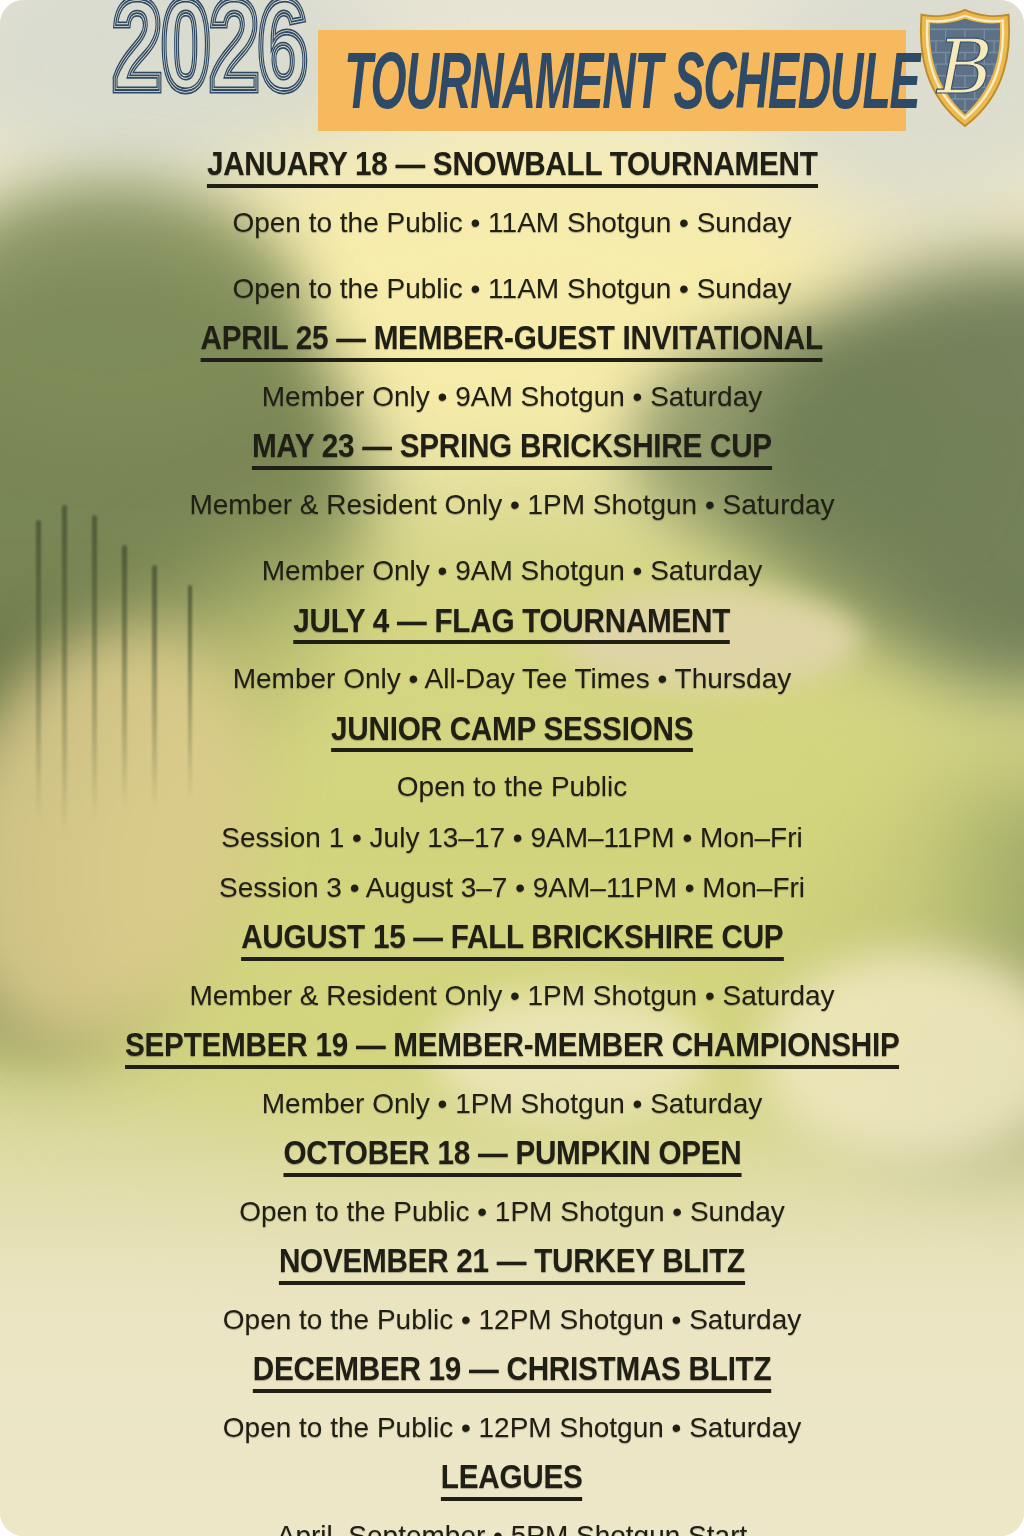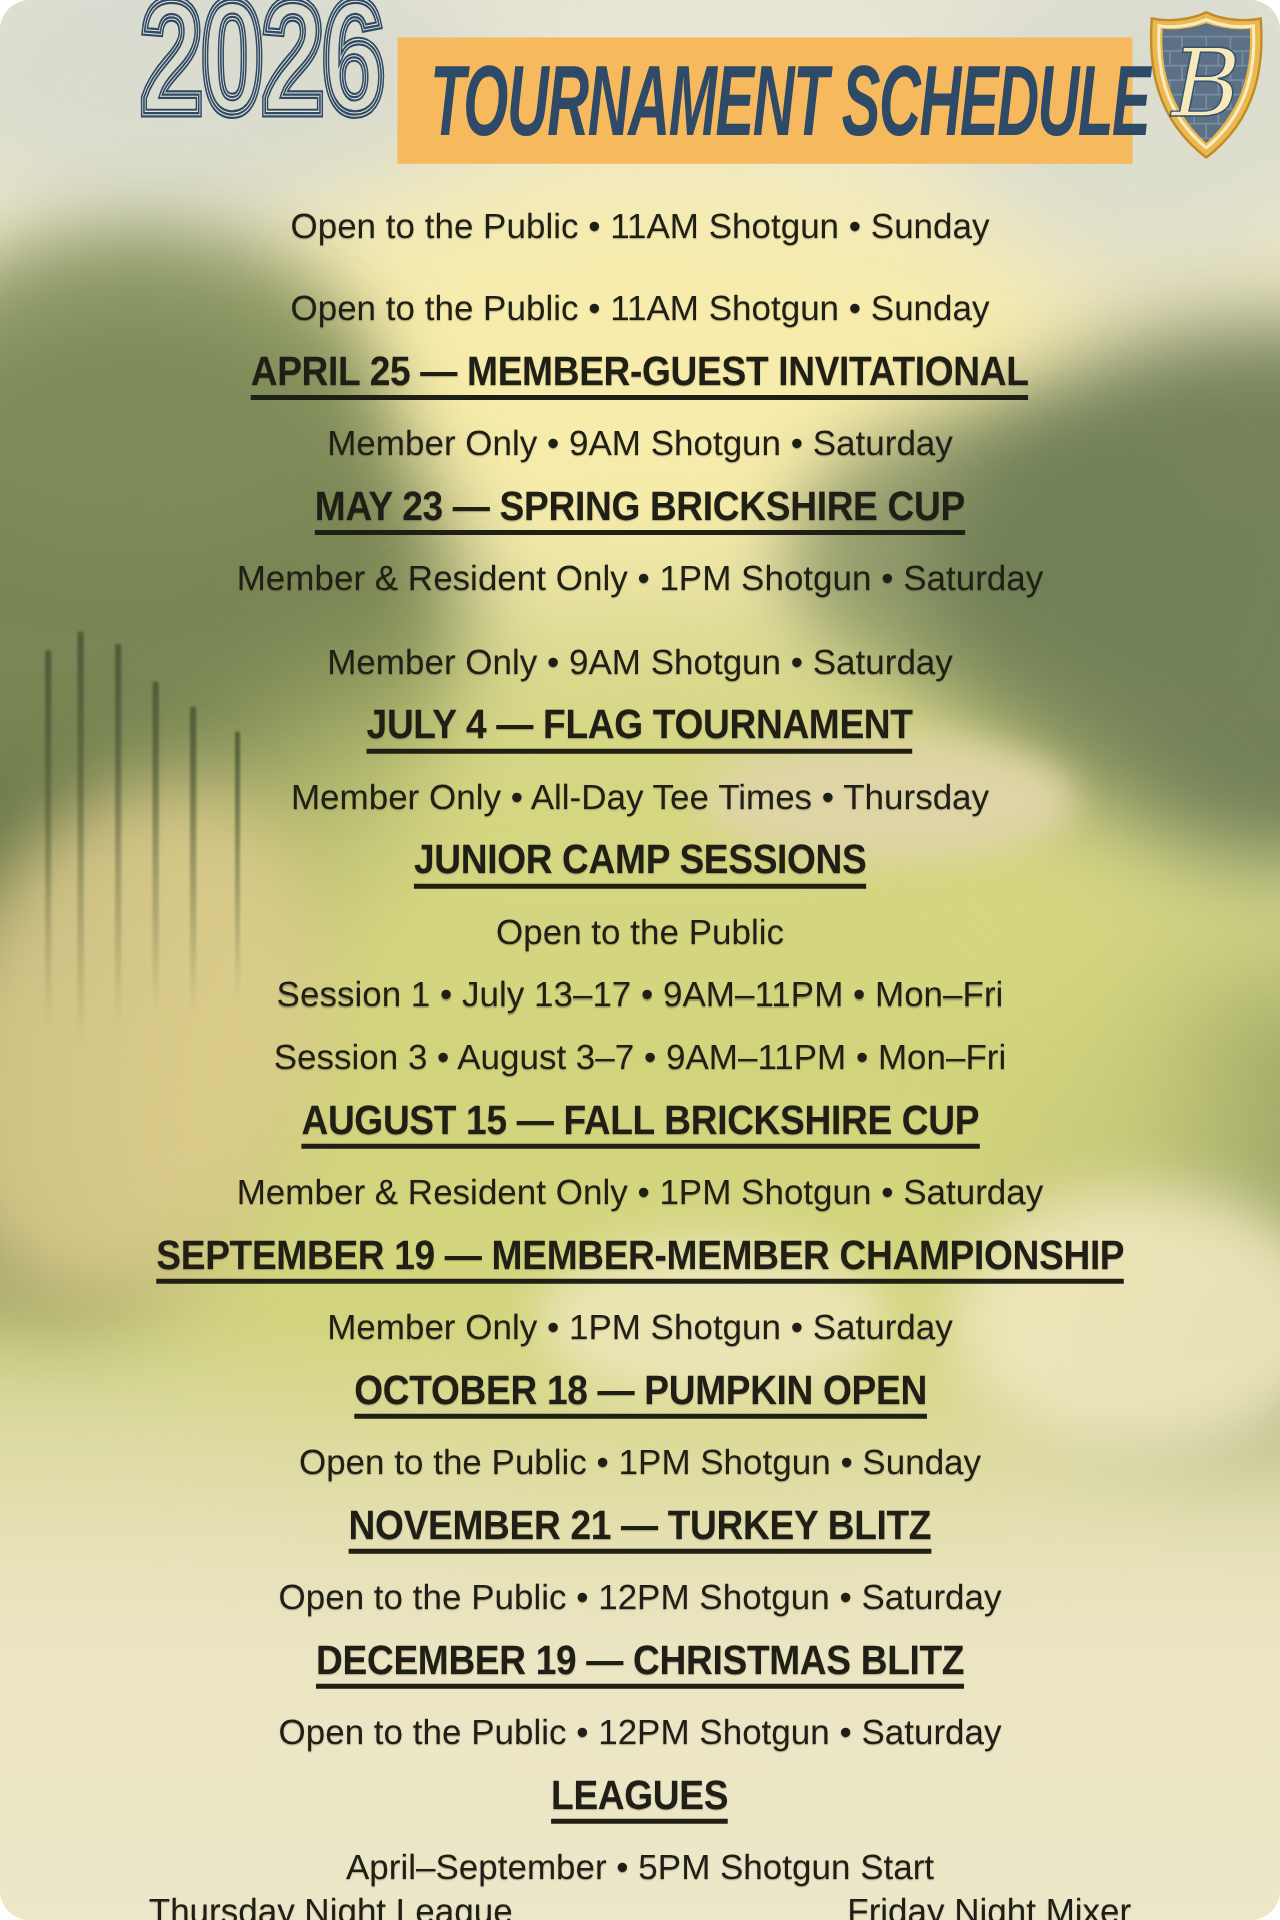--- a/index.html
+++ b/index.html
@@ -152,20 +152,23 @@
         <line x1="40" y1="82" x2="40" y2="94"></line>
           <line x1="60" y1="82" x2="60" y2="94"></line>
         <line x1="50" y1="94" x2="50" y2="106"></line>
       </g>
       <text class="logo-b" x="50" y="88" text-anchor="middle" font-size="78" fill="#f6e9ba" stroke="#33506e" stroke-width="1.2">B</text>
     </svg>
   </header>
 
   <main id="events" class="content">
   <section class="event">
+    <div class="event-heading-row">
+      <span class="event-heading">JANUARY 18 — SNOWBALL TOURNAMENT</span>
+    </div>
     <div class="event-details">
           <div class="event-detail">Open to the Public • 11AM Shotgun • Sunday</div>
         </div>
   </section>
 
   <section class="event">
     <div class="event-details">
           <div class="event-detail">Open to the Public • 11AM Shotgun • Sunday</div>
         </div>
   </section>

